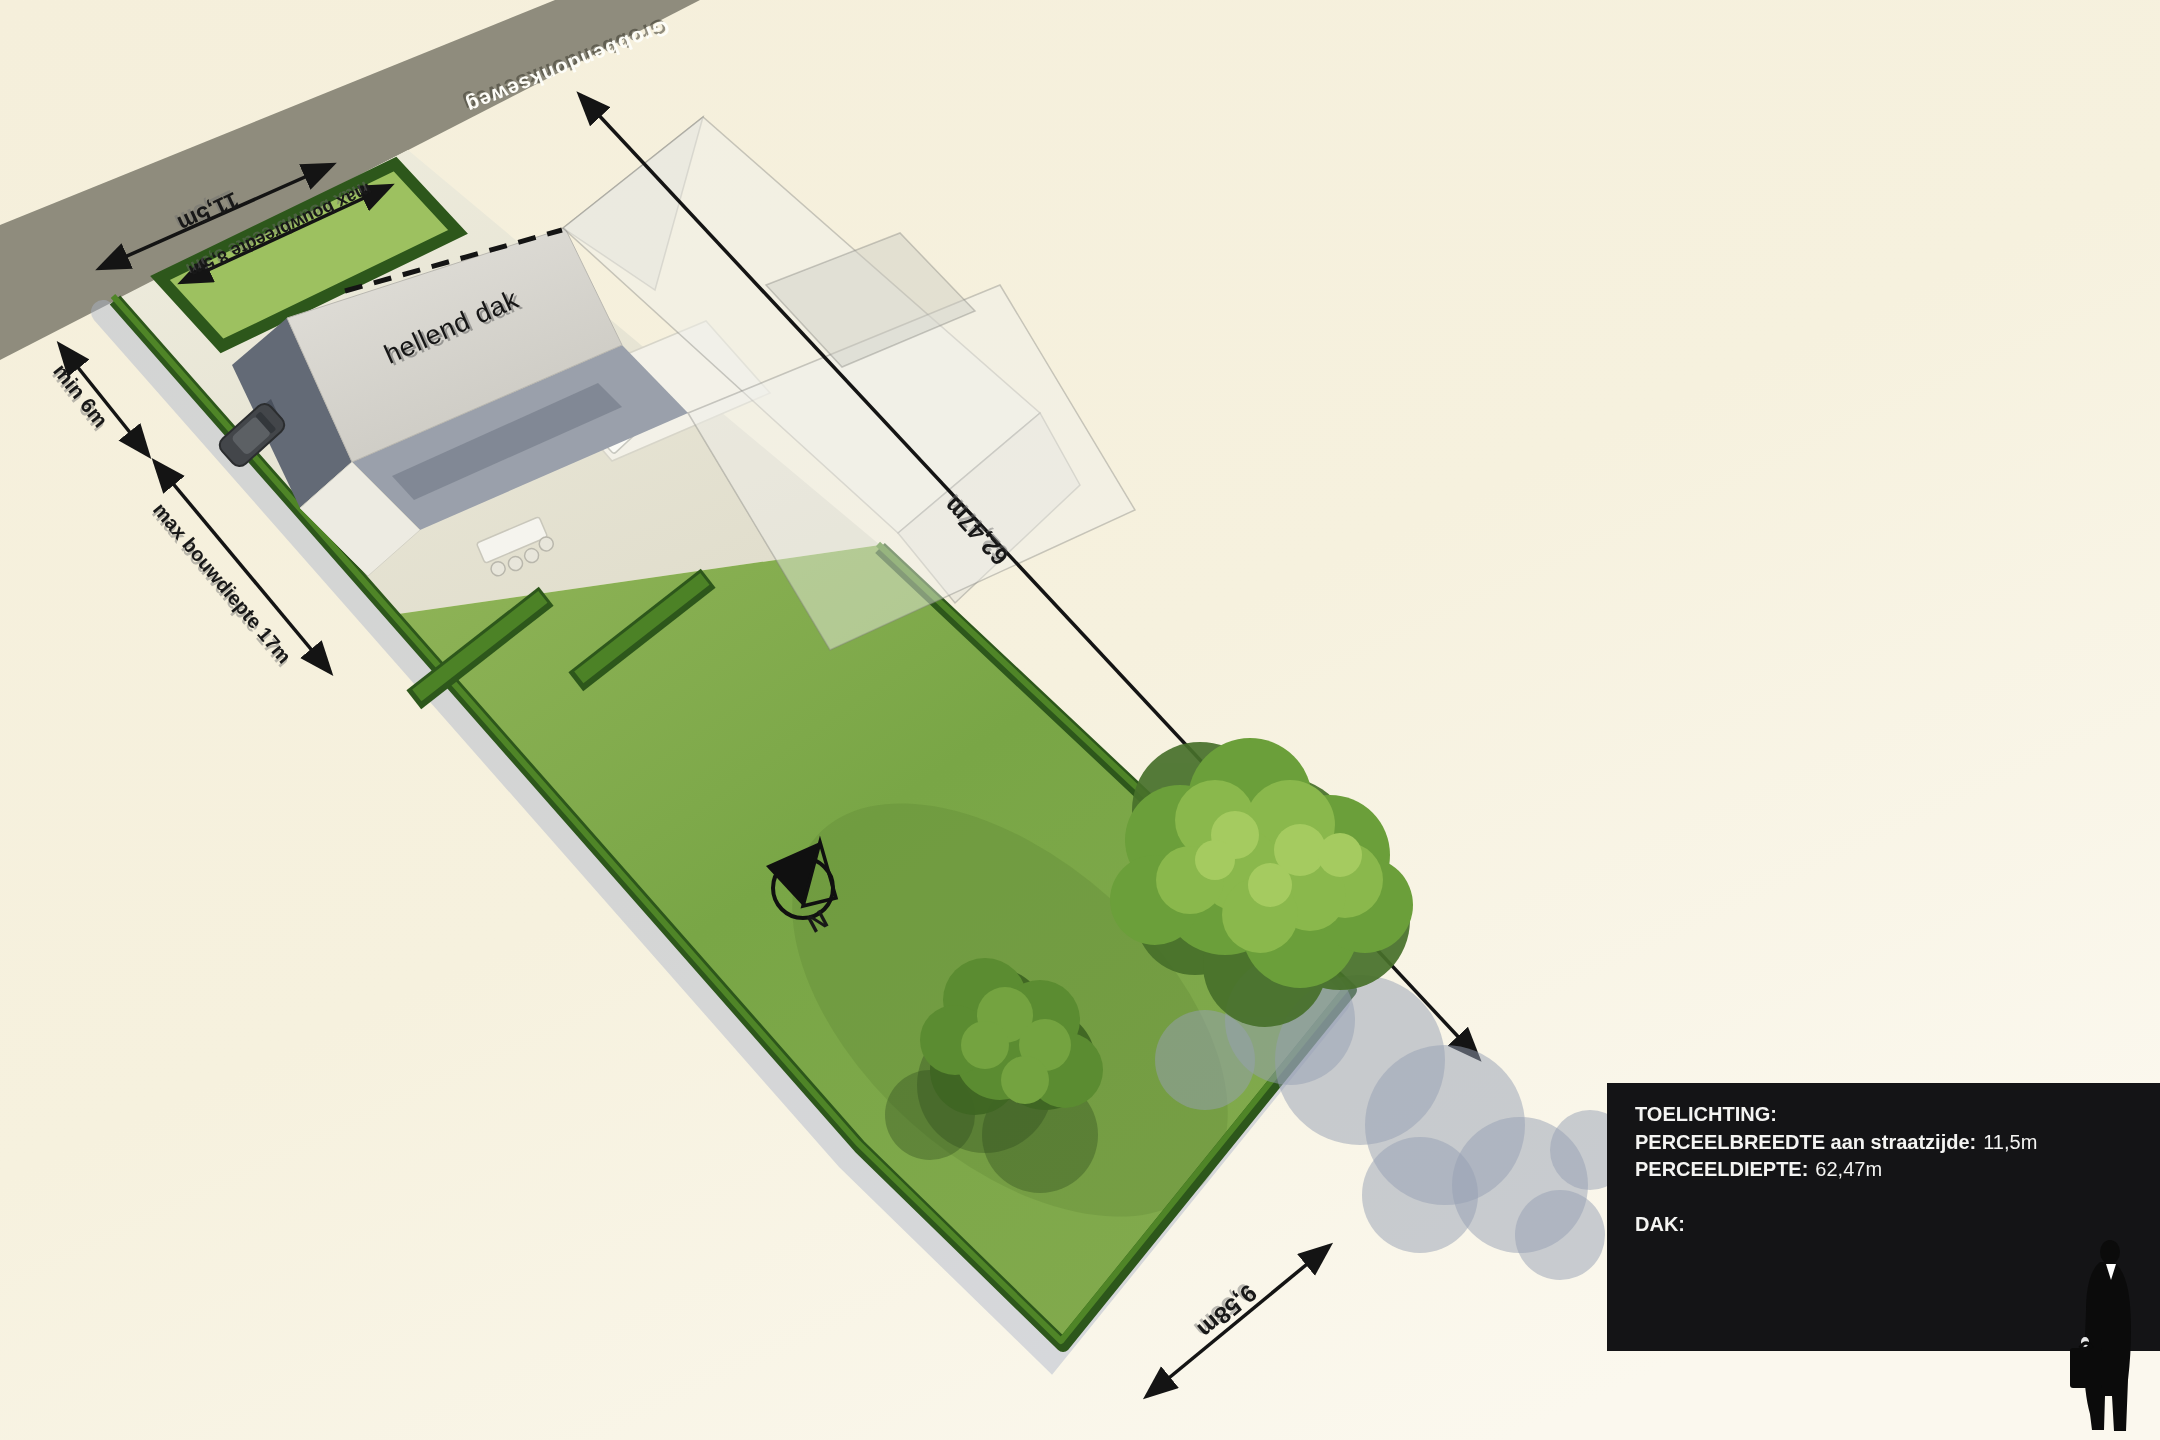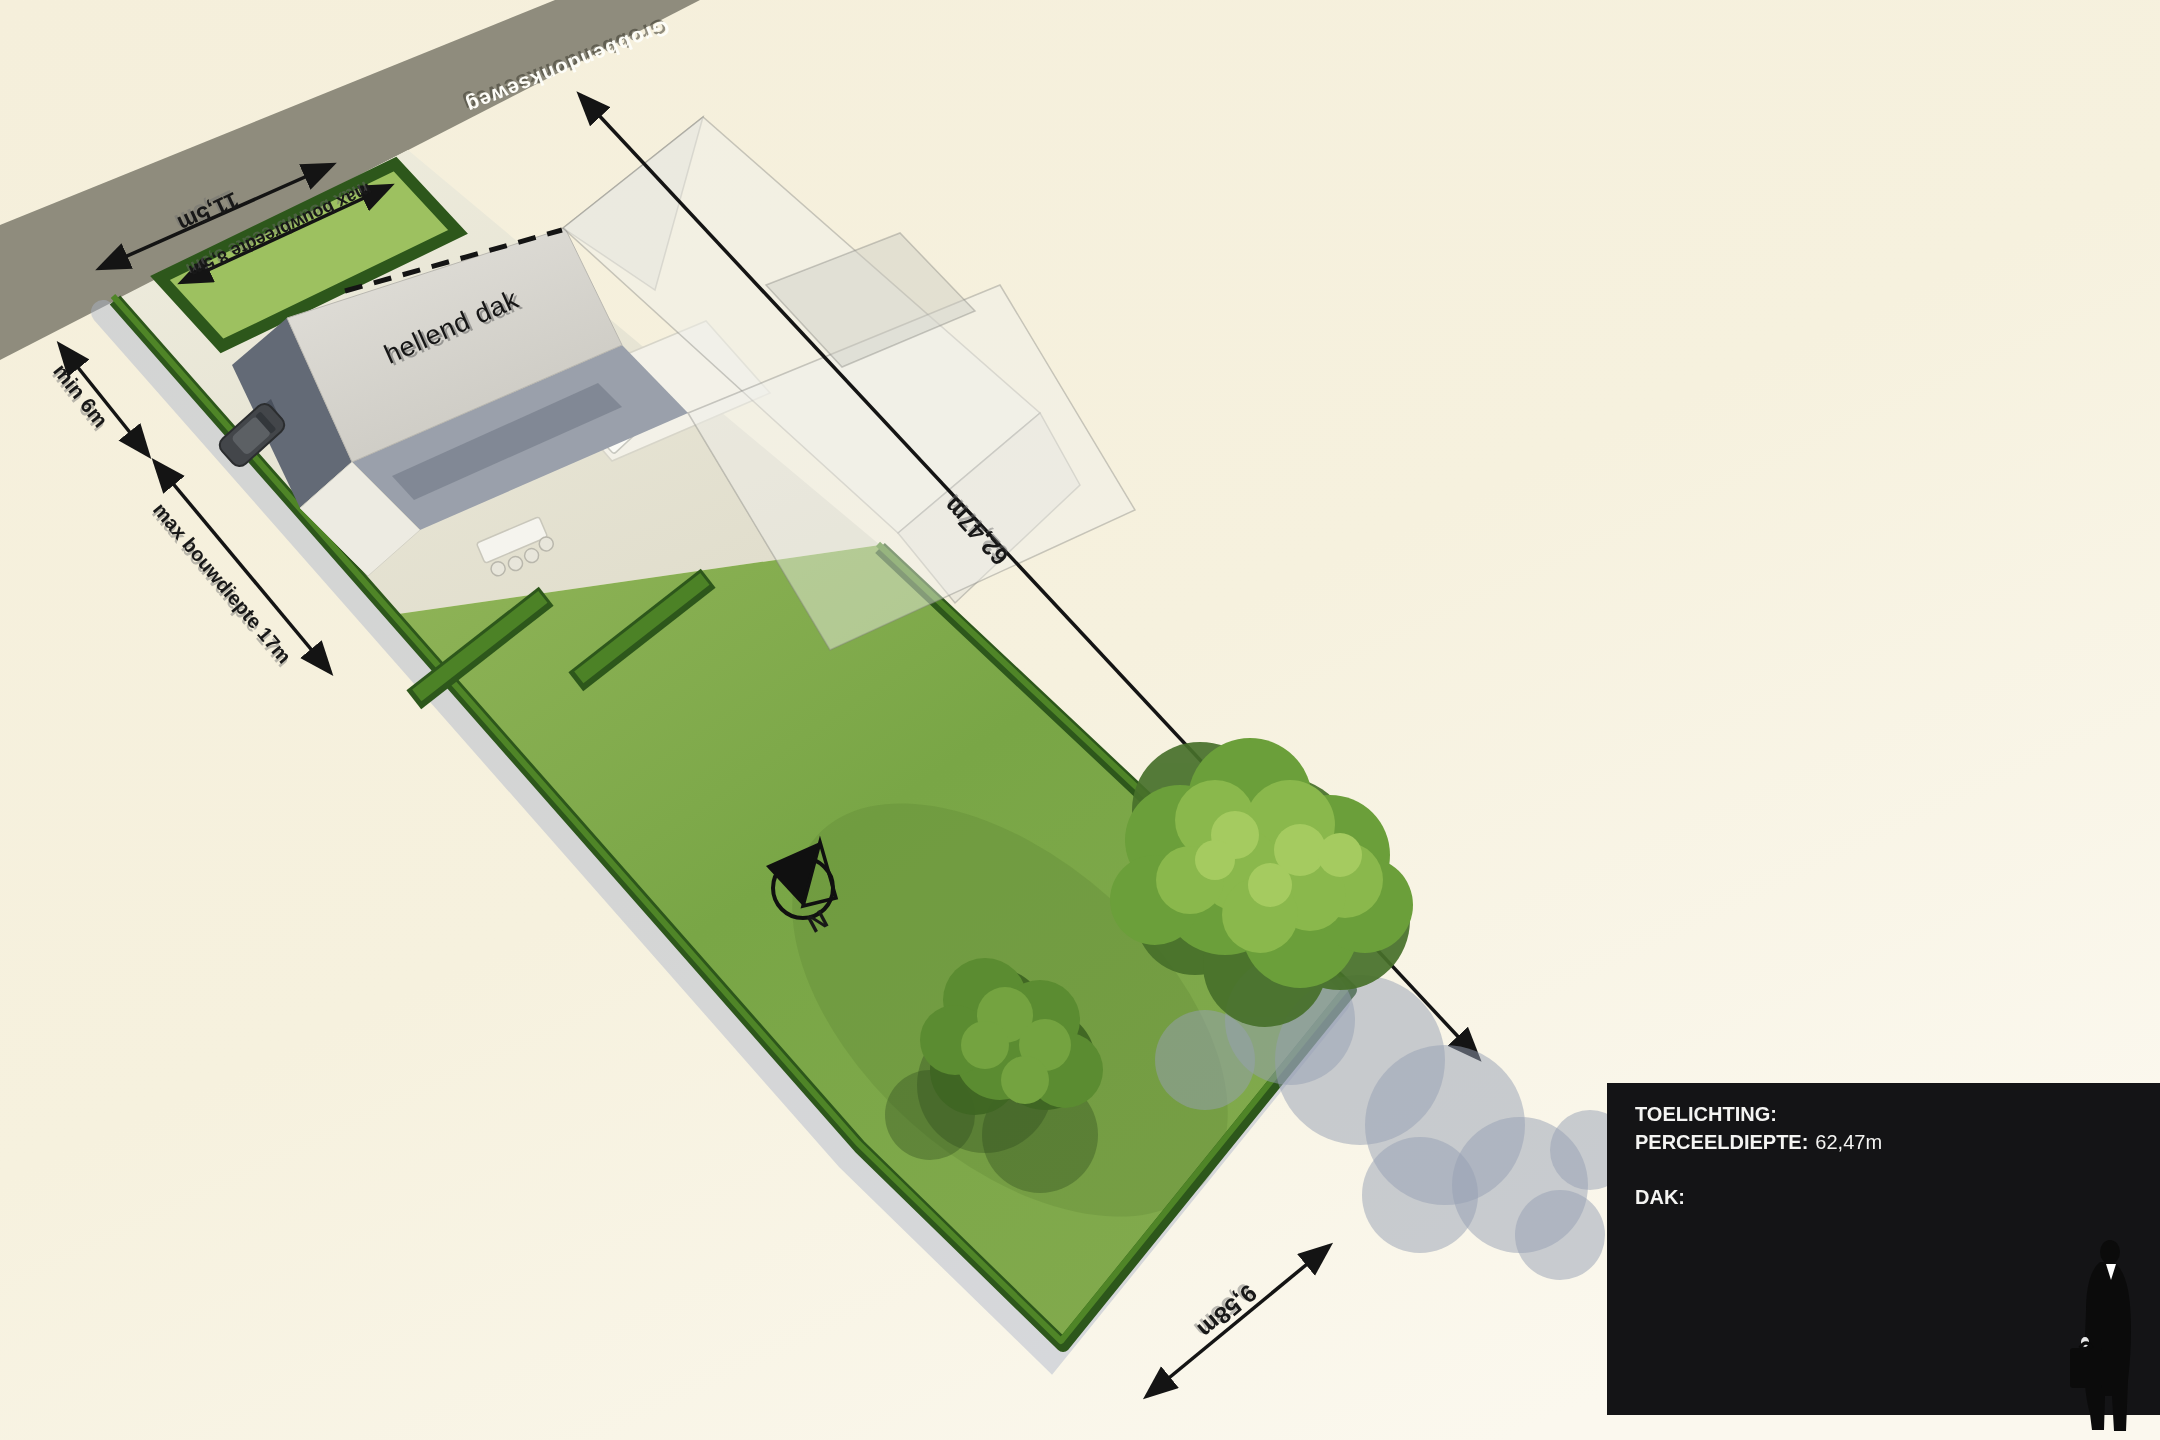--- a/index.html
+++ b/index.html
@@ -7,21 +7,21 @@
          font-family:"Liberation Sans",sans-serif;}
   #plan{position:absolute;left:0;top:0;}
   
   .dim{font-family:"Liberation Sans",sans-serif;font-weight:bold;fill:#181818;}
   .dimshadow{font-family:"Liberation Sans",sans-serif;font-weight:bold;fill:rgba(110,110,110,0.45);}
   .roadname{font-family:"Liberation Sans",sans-serif;font-weight:bold;fill:#fdfdf8;letter-spacing:1px;}
   .roadnameshadow{font-family:"Liberation Sans",sans-serif;font-weight:bold;fill:rgba(60,58,48,0.55);letter-spacing:1px;}
   .rooflabel{font-family:"Liberation Sans",sans-serif;fill:#161616;letter-spacing:0.5px;}
   .rooflabelshadow{font-family:"Liberation Sans",sans-serif;fill:rgba(90,90,90,0.5);letter-spacing:0.5px;}
   
-  #info-box{position:absolute;left:1607px;top:1083px;width:553px;height:332px;
+  #info-box{position:absolute;left:1607px;top:1083px;width:553px;height:268px;
             background:#141416;color:#f4f4f2;box-sizing:border-box;
             padding:18px 16px 0 28px;font-size:20px;line-height:27.5px;white-space:nowrap;}
   .ib-line{height:27.5px;}
   .ib-spacer{height:27.5px;}
   .ib-label{font-weight:bold;}
   .ib-val{font-weight:normal;margin-left:7px;}
   #person-svg{position:absolute;left:2066px;top:1228px;z-index:5;}
 </style>
 </head>
 <body>
@@ -244,20 +244,23 @@
     <text class="dimshadow" x="1224" y="1308" font-size="24" text-anchor="middle" transform="rotate(140 1222 1305)">9,58m</text>
     <text class="dim" x="1222" y="1305" font-size="24" text-anchor="middle" transform="rotate(140 1222 1305)">9,58m</text>
   </g>
 </svg>
 
 <div id="info-box">
   <div class="ib-line">
     <span class="ib-label">TOELICHTING:</span><span class="ib-val"></span>
   </div>
   <div class="ib-line">
+    <span class="ib-label">PERCEELBREEDTE aan straatzijde:</span><span class="ib-val">11,5m</span>
+  </div>
+  <div class="ib-line">
     <span class="ib-label">PERCEELDIEPTE:</span><span class="ib-val">62,47m</span>
   </div>
   <div class="ib-spacer"></div>
   <div class="ib-line">
     <span class="ib-label">DAK:</span><span class="ib-val"></span>
   </div>
   <div class="ib-spacer"></div>
 </div>
 
 <svg id="person-svg" width="90" height="212" viewBox="0 0 90 212">

